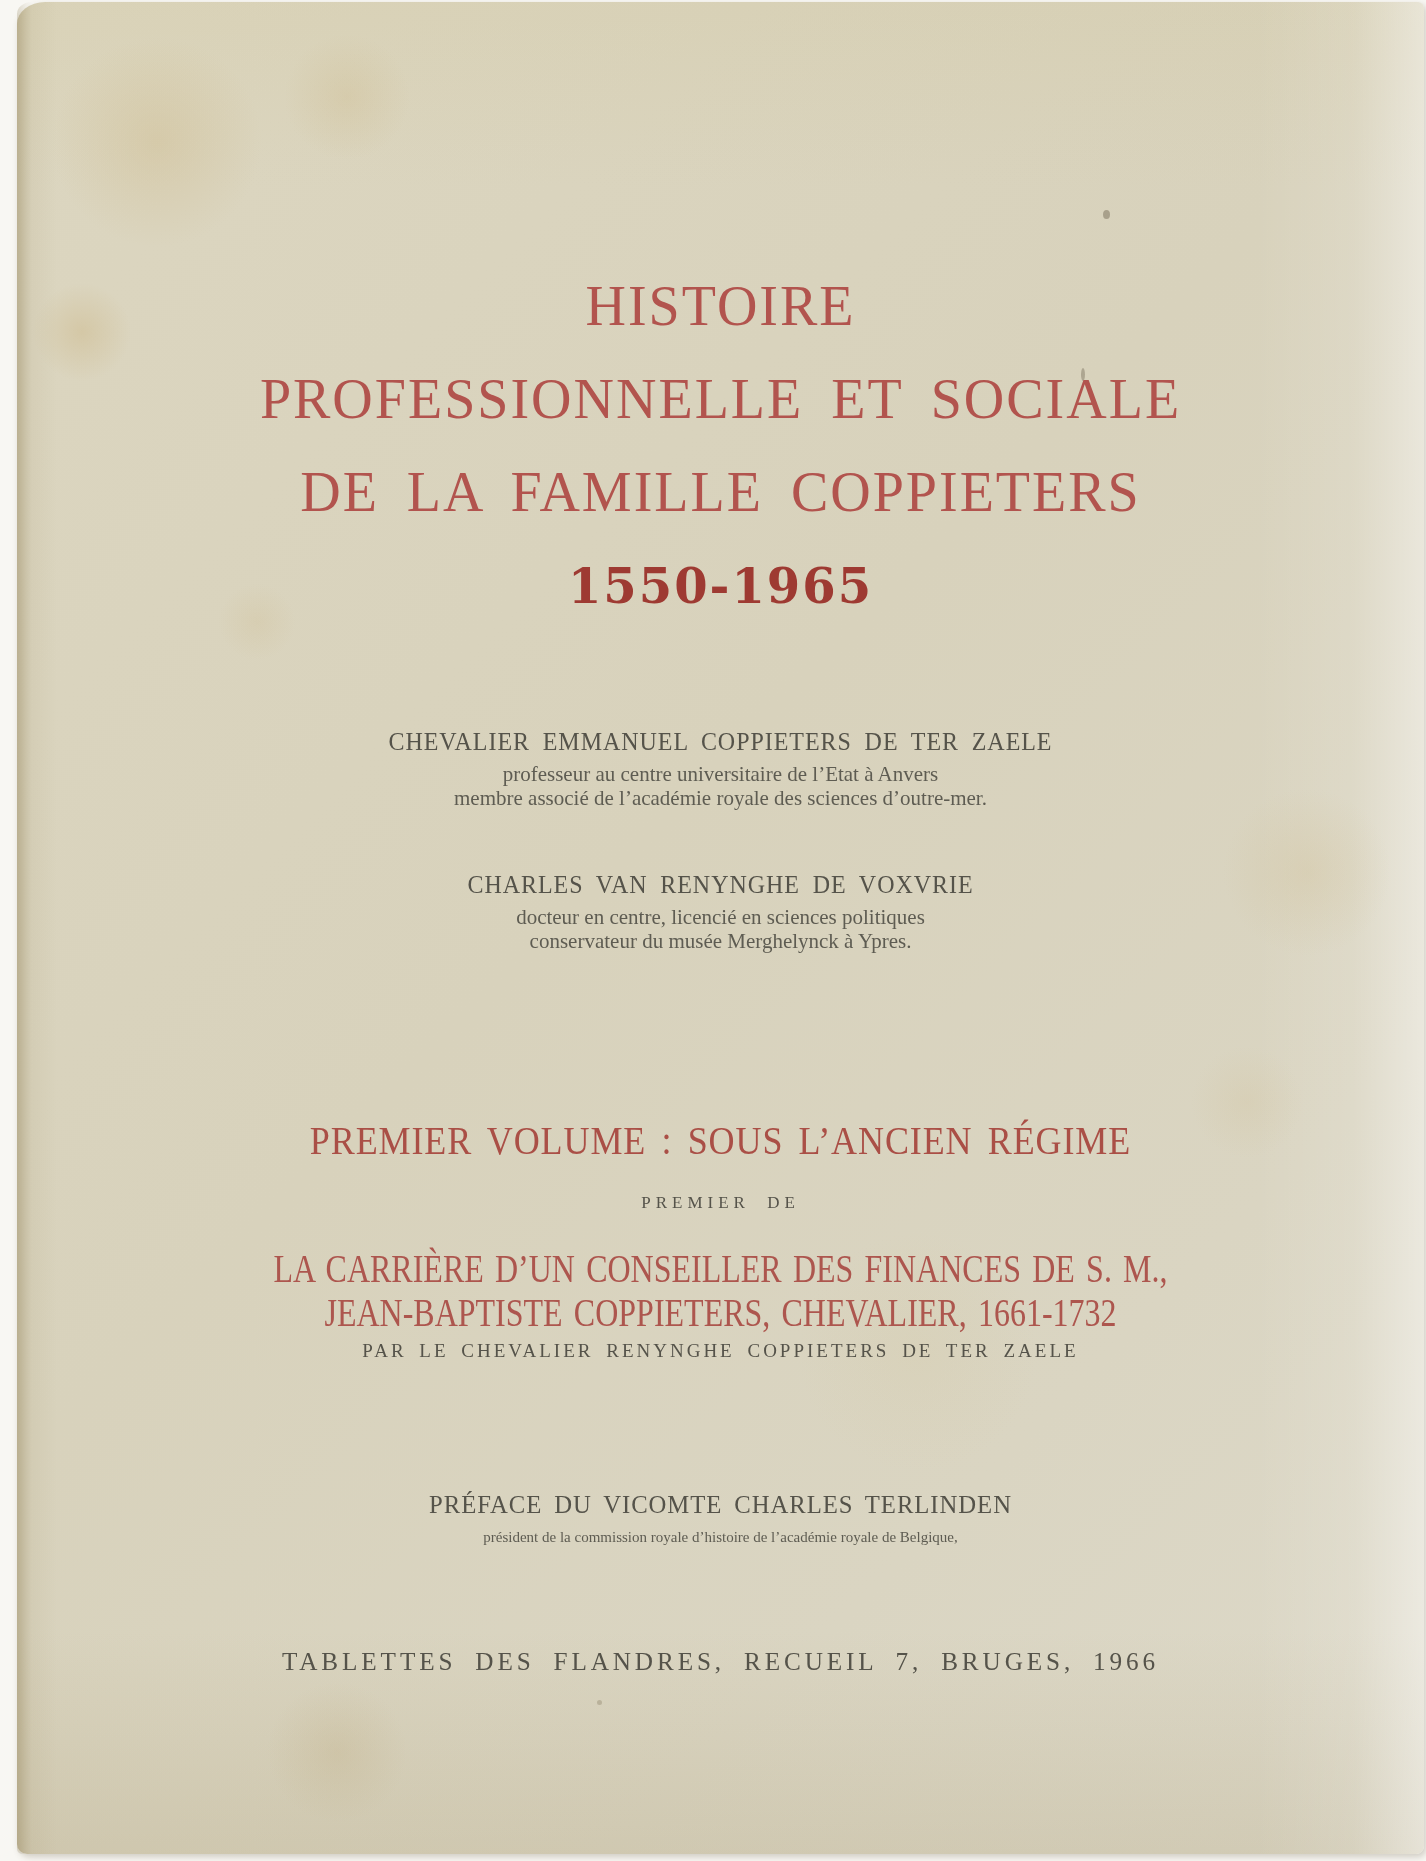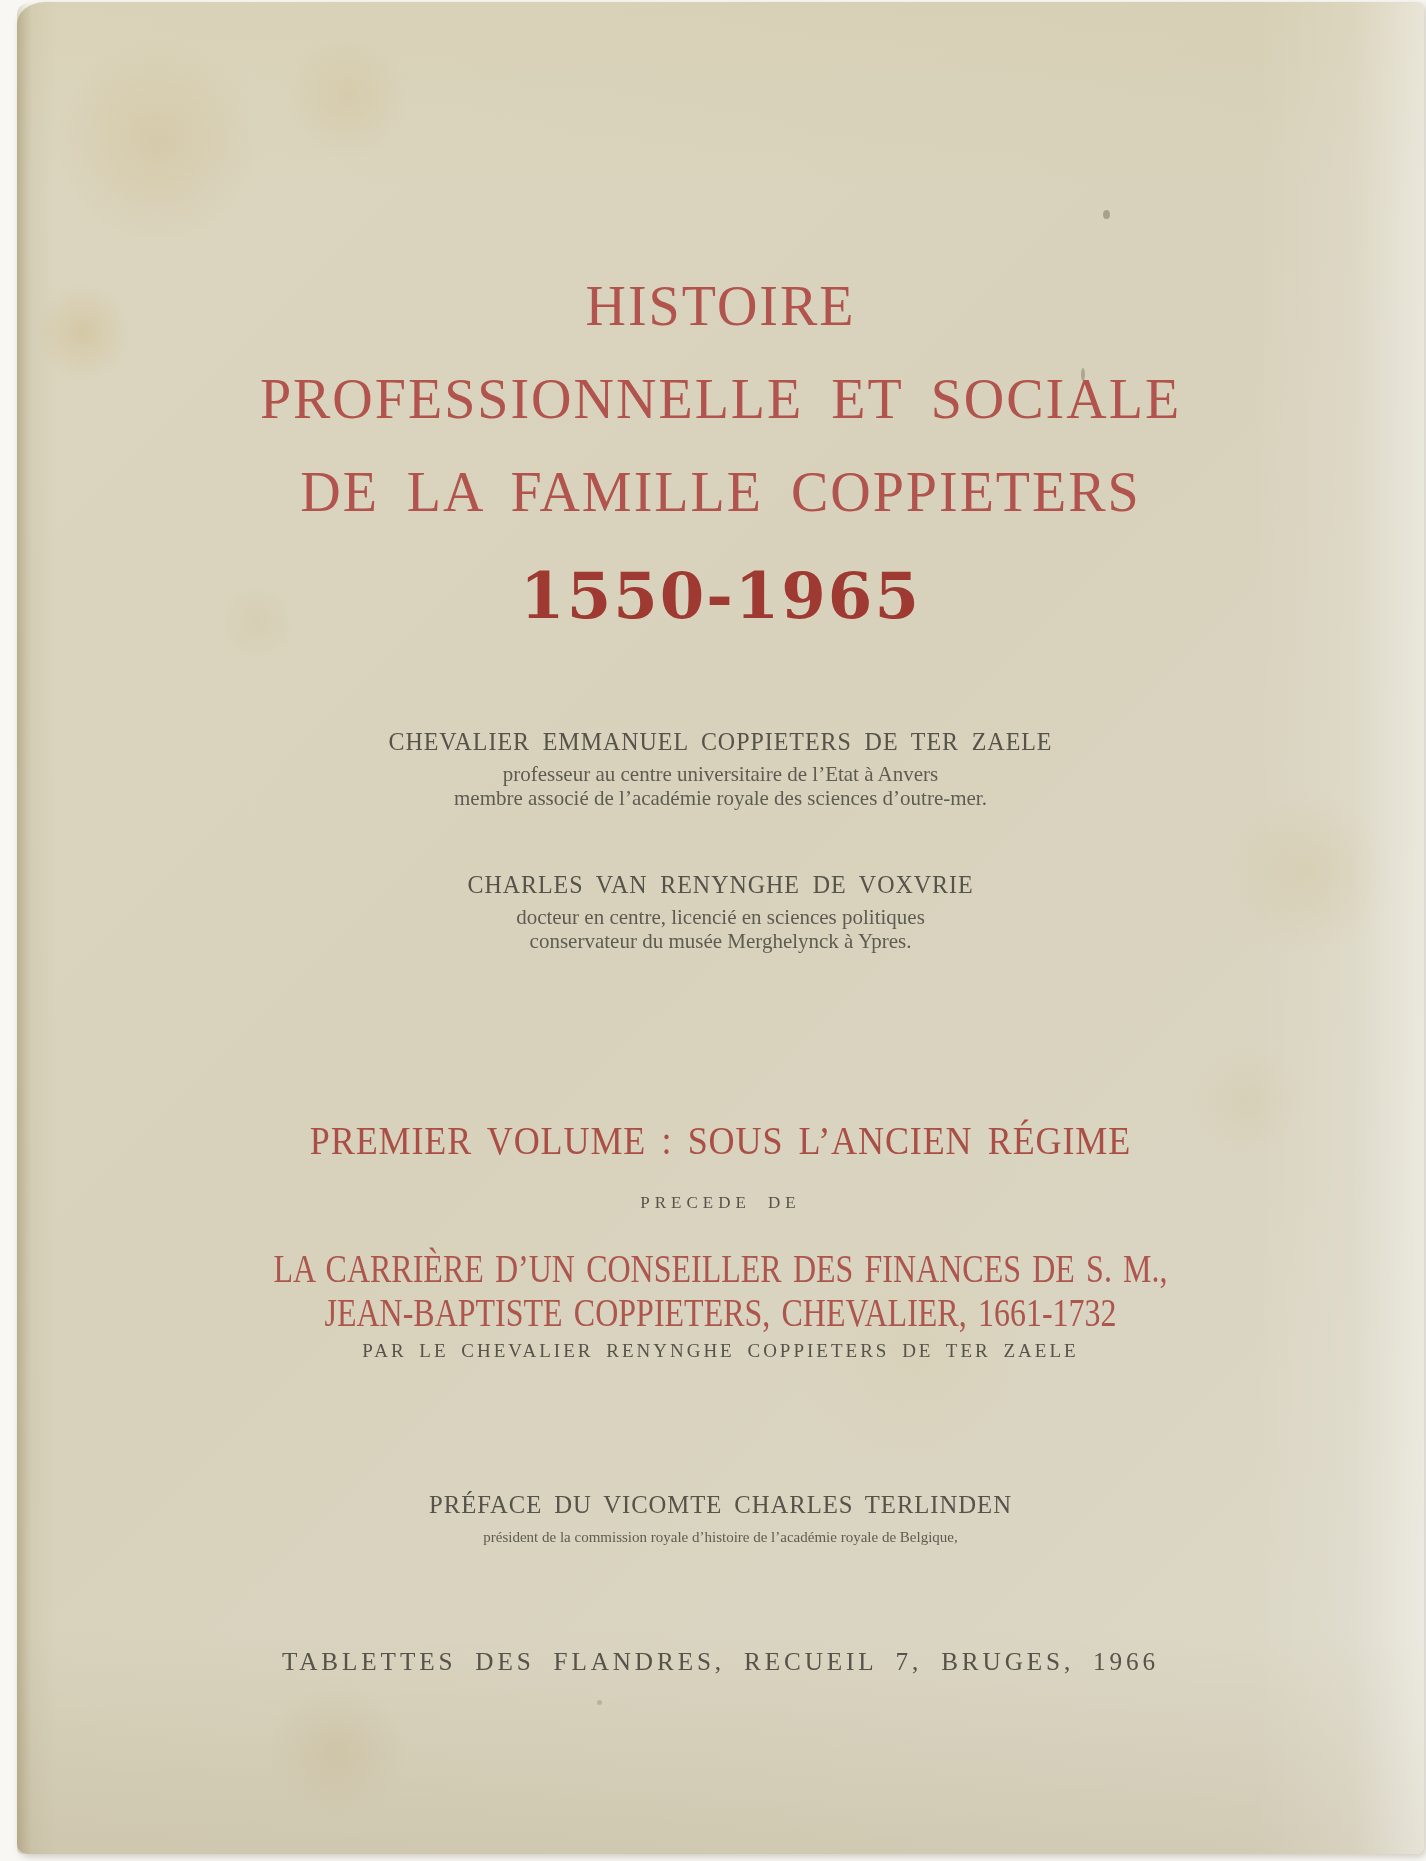--- a/index.html
+++ b/index.html
@@ -55,21 +55,21 @@
   .line{
     position:absolute; left:0; width:100%;
     text-align:center; white-space:nowrap;
   }
   .title-line{
     font-size:56px; letter-spacing:2px; word-spacing:12px;
     color:var(--title-red);
   }
   .dates{
     font-family:"DejaVu Serif", serif; font-weight:bold;
-    font-size:64px; letter-spacing:2px;
+    font-size:48px; letter-spacing:2px;
     color:var(--dates-red);
     text-align:center;
   }
   .author-name{
     font-size:25px; letter-spacing:1px; word-spacing:6px;
     color:var(--ink-dark); transform:scaleX(.96);
   }
   .author-sub{
     font-size:21px; line-height:24px;
     color:var(--ink-soft);
@@ -122,21 +122,21 @@
   <div class="line author-name" style="top:726px">CHEVALIER EMMANUEL COPPIETERS DE TER ZAELE</div>
   <div class="line author-sub" style="top:784px">membre associé de l’académie royale des sciences d’outre-mer.</div>
   <div class="line author-sub" style="top:760px">professeur au centre universitaire de l’Etat à Anvers</div>
 
   <div class="line author-name" style="top:869px">CHARLES VAN RENYNGHE DE VOXVRIE</div>
   <div class="line author-sub" style="top:903px">docteur en centre, licencié en sciences politiques</div>
   <div class="line author-sub" style="top:927px">conservateur du musée Merghelynck à Ypres.</div>
 
   <div class="line volume-title" style="top:1115px">PREMIER VOLUME : SOUS L’ANCIEN RÉGIME</div>
 
-  <div class="line precede" style="top:1191px">PRECEDE DE</div>
+  <div class="line precede" style="top:1191px">PREMIER DE</div>
 
   <div class="line carriere" style="top:1243px">LA CARRIÈRE D’UN CONSEILLER DES FINANCES DE S. M.,</div>
   <div class="line carriere" style="top:1287px">JEAN-BAPTISTE COPPIETERS, CHEVALIER, 1661-1732</div>
 
   <div class="line par-le" style="top:1338px">PAR LE CHEVALIER RENYNGHE COPPIETERS DE TER ZAELE</div>
 
   <div class="line preface-head" style="top:1488px">PRÉFACE DU VICOMTE CHARLES TERLINDEN</div>
   <div class="line preface-sub" style="top:1524px">président de la commission royale d’histoire de l’académie royale de Belgique,</div>
 
   <div class="line imprint" style="top:1645px">TABLETTES DES FLANDRES, RECUEIL 7, BRUGES, 1966</div>

